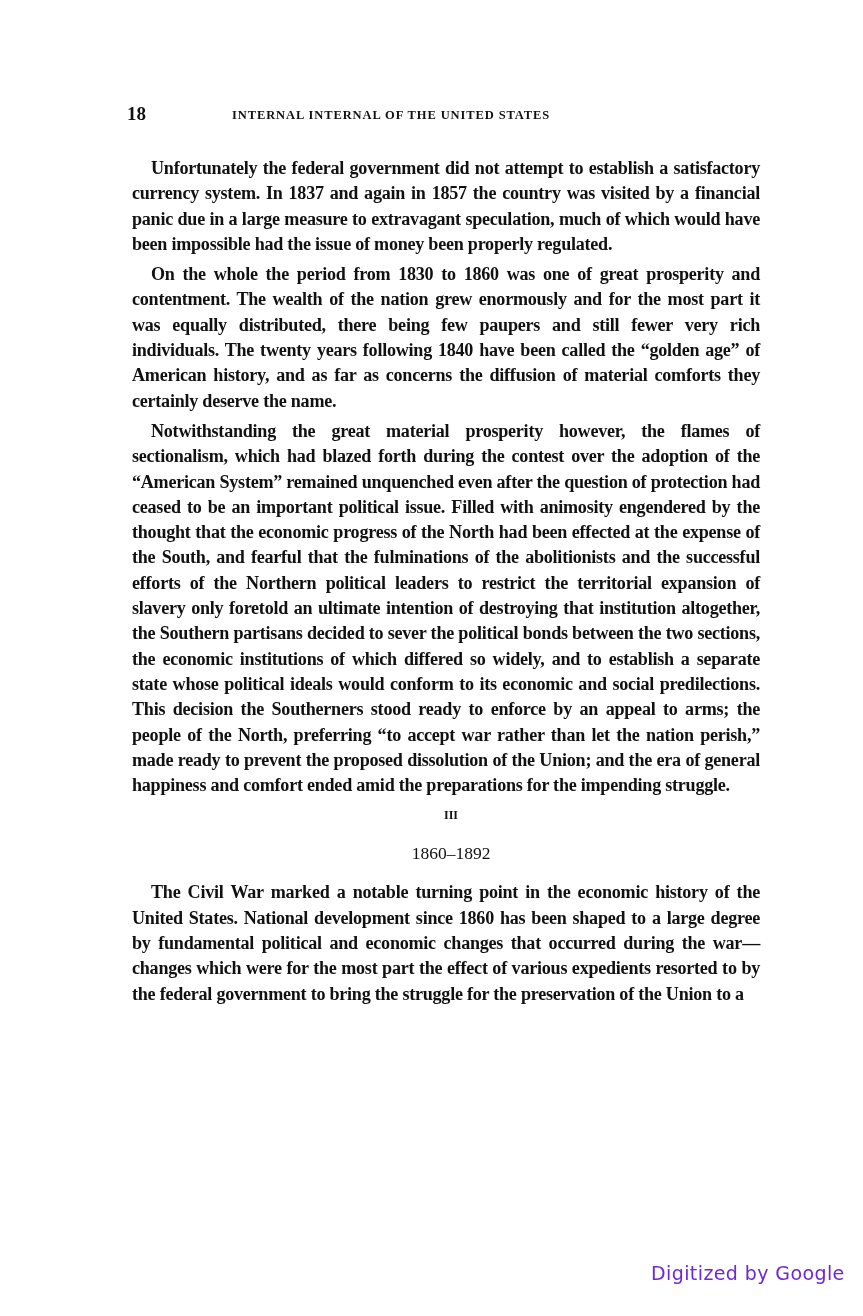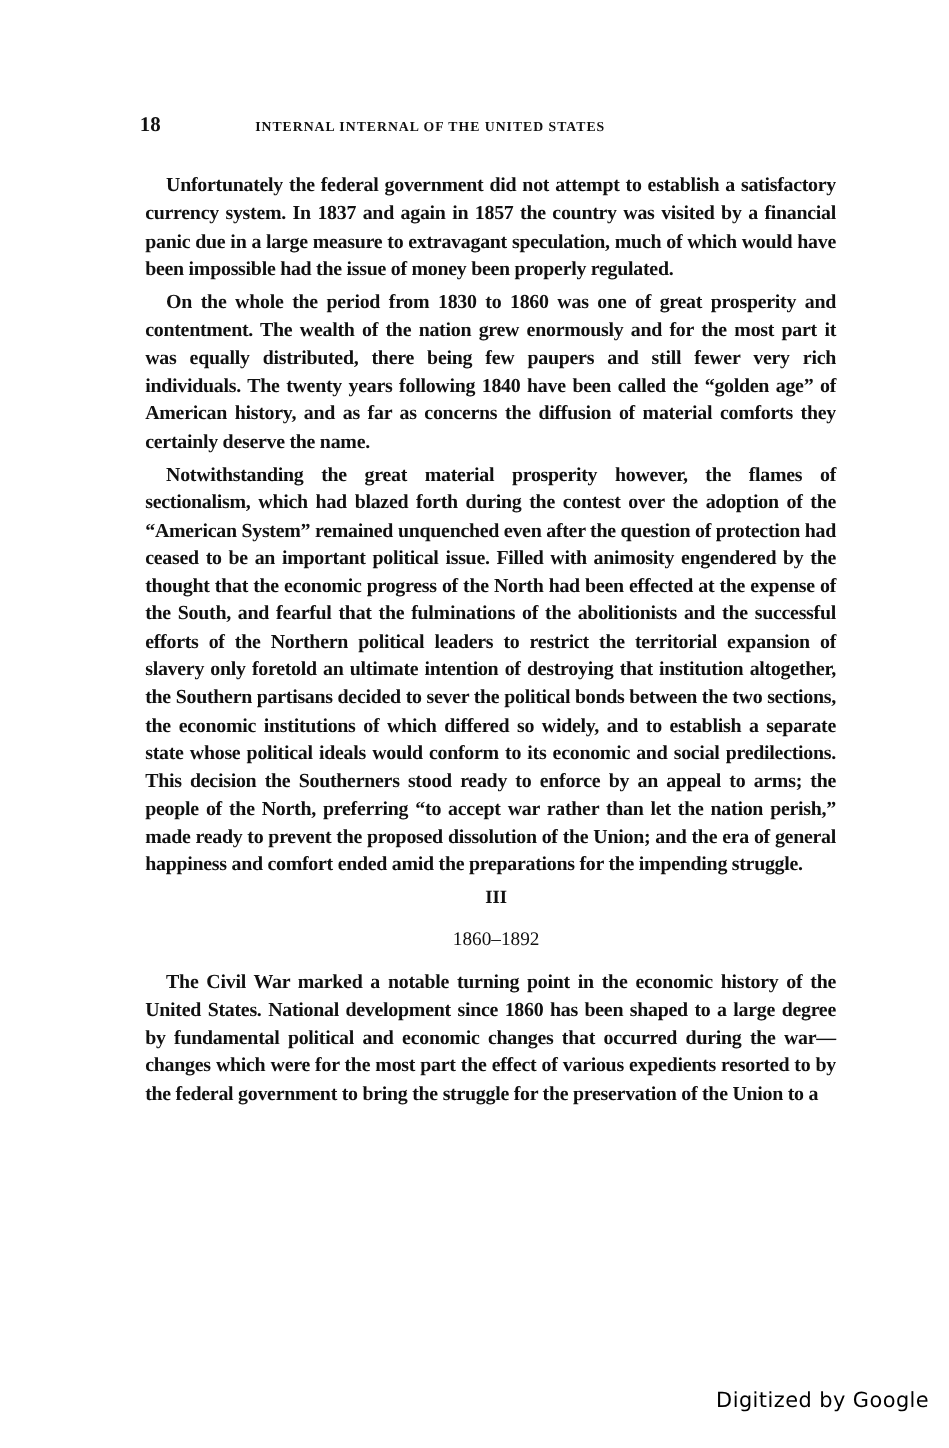--- a/index.html
+++ b/index.html
@@ -56,39 +56,39 @@
       font-size: 18.1px;
       line-height: 25.3px;
       text-align: justify;
       text-indent: 19px;
       font-weight: bold;
       letter-spacing: -0.25px;
     }
     .section-numeral {
       margin: 3px 0 0 0;
       text-align: center;
-      font-size: 17px;
+      font-size: 12px;
       line-height: 25px;
       font-weight: bold;
       padding-left: 10px;
     }
     .section-dates {
       margin: 13px 0 14px 0;
       text-align: center;
       font-size: 17.5px;
       line-height: 25px;
       padding-left: 10px;
     }
     .watermark {
       position: absolute;
       left: 651px;
       top: 1262px;
       font-family: "DejaVu Sans", sans-serif;
       font-size: 19px;
-      color: #000000;
+      color: #6d28d9;
       letter-spacing: 0.4px;
     }
   </style>
 </head>
 <body>
 
 <div class="page">
 
   <div class="running-head">
     <span class="page-number">18</span>

